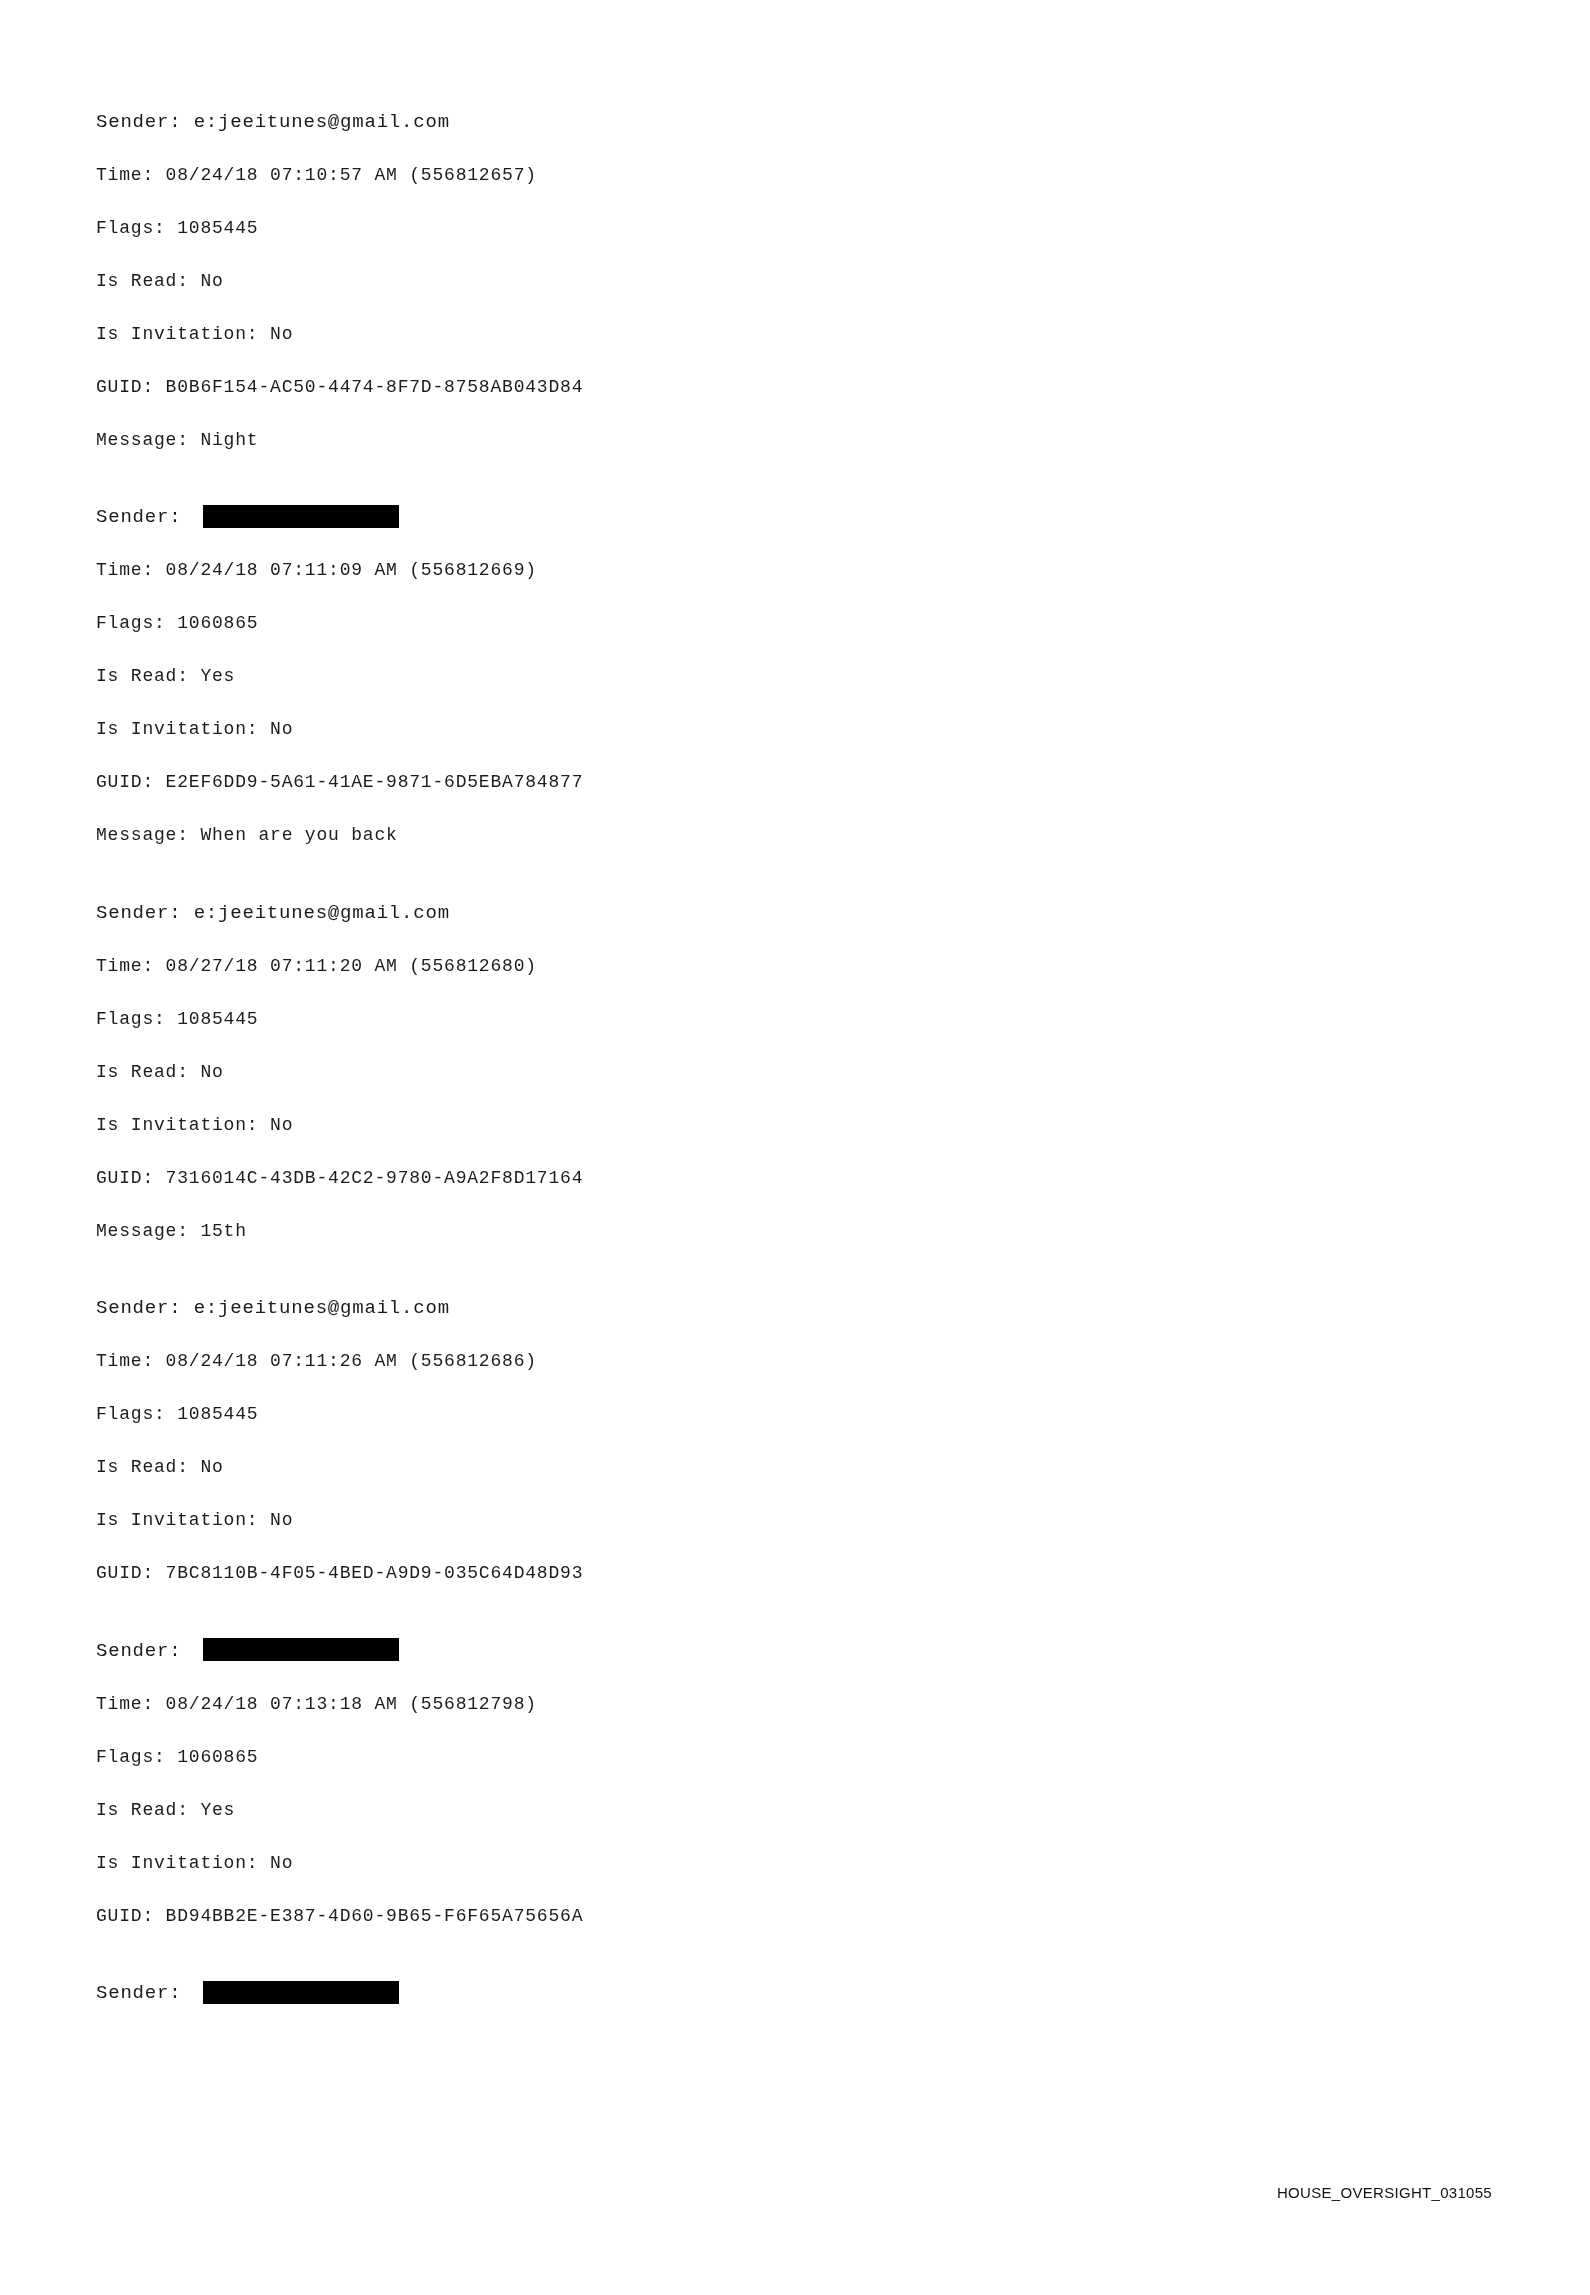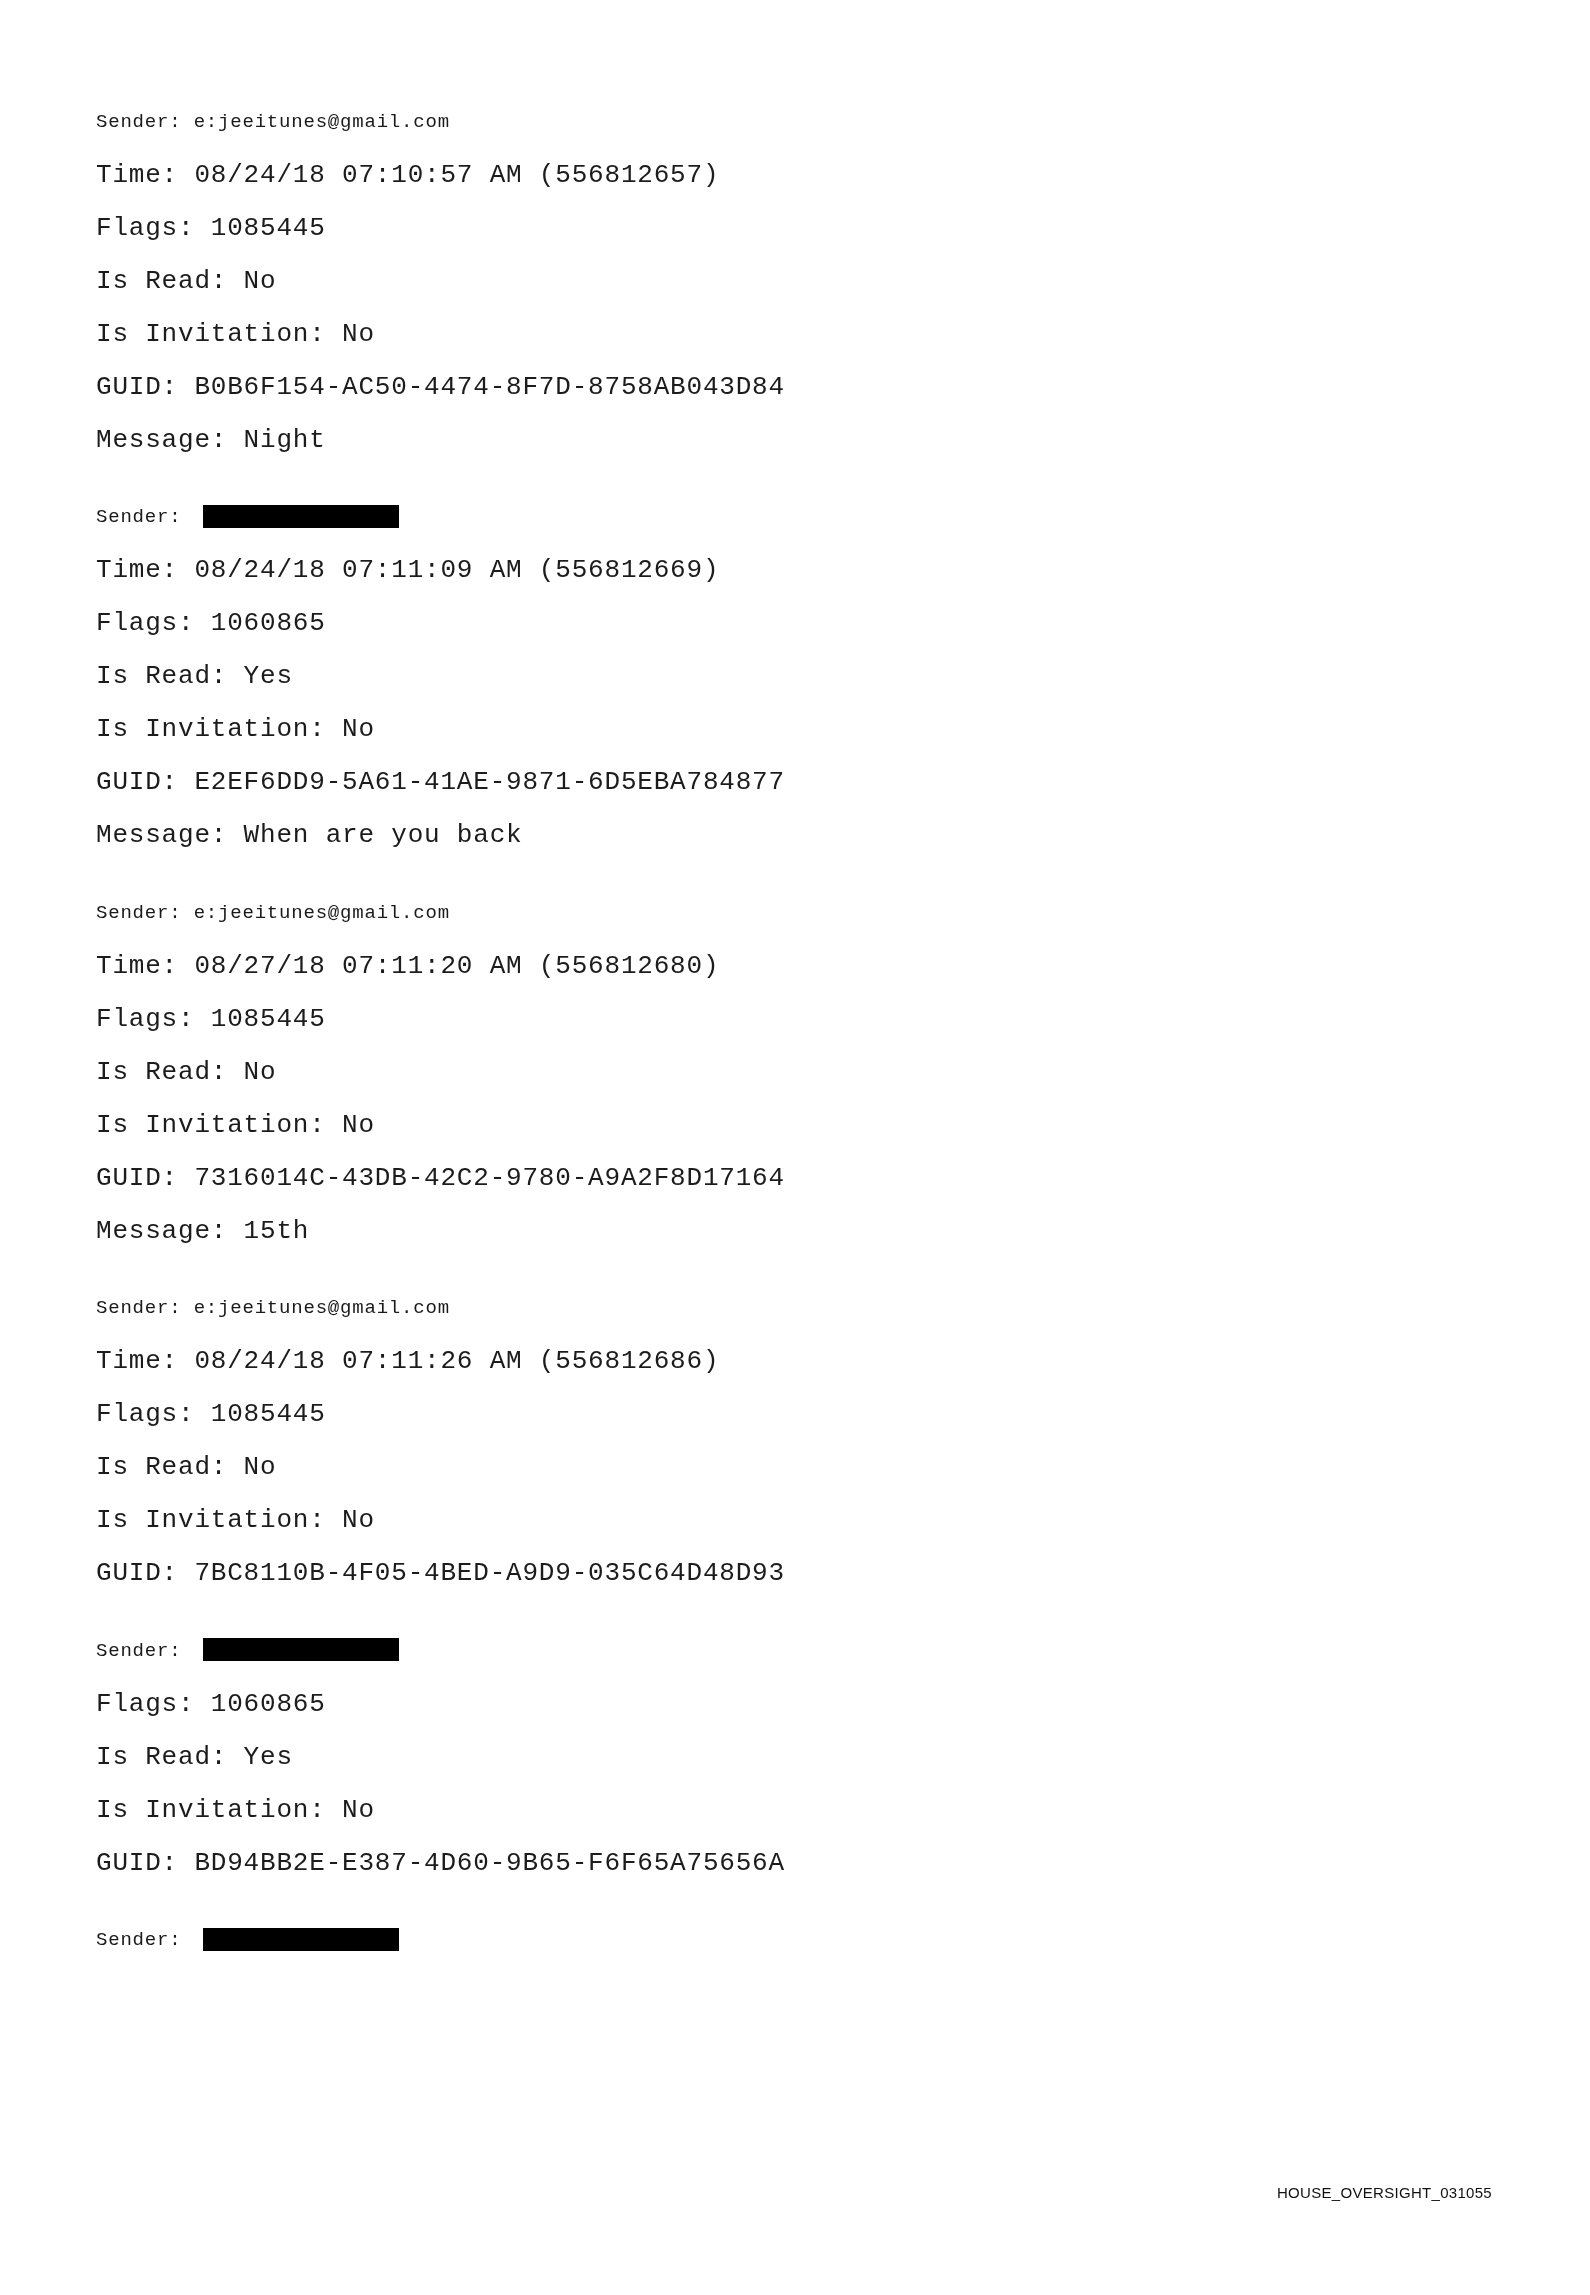--- a/index.html
+++ b/index.html
@@ -24,21 +24,21 @@
     box-sizing: border-box;
     padding: 96px 103px 0 96px;
   }
   .records {
     display: block;
   }
   .record {
     margin-bottom: 24.4px;
   }
   .line {
-    font-size: 26px;
+    font-size: 18px;
     line-height: 53px;
     letter-spacing: 0.8px;
     white-space: pre;
     color: #1c1c1c;
   }
   .redaction {
     display: inline-block;
     width: 196px;
     height: 23px;
     background: #000000;
@@ -100,20 +100,21 @@
       <div class="record">
         <div class="sender-line"><span>Sender: </span><span>e:jeeitunes@gmail.com</span></div>
         <div class="line">Time: 08/24/18 07:11:26 AM (556812686)</div>
         <div class="line">Flags: 1085445</div>
         <div class="line">Is Read: No</div>
         <div class="line">Is Invitation: No</div>
         <div class="line">GUID: 7BC8110B-4F05-4BED-A9D9-035C64D48D93</div>
       </div>
       <div class="record">
         <div class="sender-line"><span>Sender: </span><span class="redaction"></span></div>
+        <div class="line">Time: 08/24/18 07:13:18 AM (556812798)</div>
         <div class="line">Flags: 1060865</div>
         <div class="line">Is Read: Yes</div>
         <div class="line">Is Invitation: No</div>
         <div class="line">GUID: BD94BB2E-E387-4D60-9B65-F6F65A75656A</div>
       </div>
       <div class="record">
         <div class="sender-line"><span>Sender: </span><span class="redaction"></span></div>
       </div>
     </div>
   <div class="footer">HOUSE_OVERSIGHT_031055</div>

